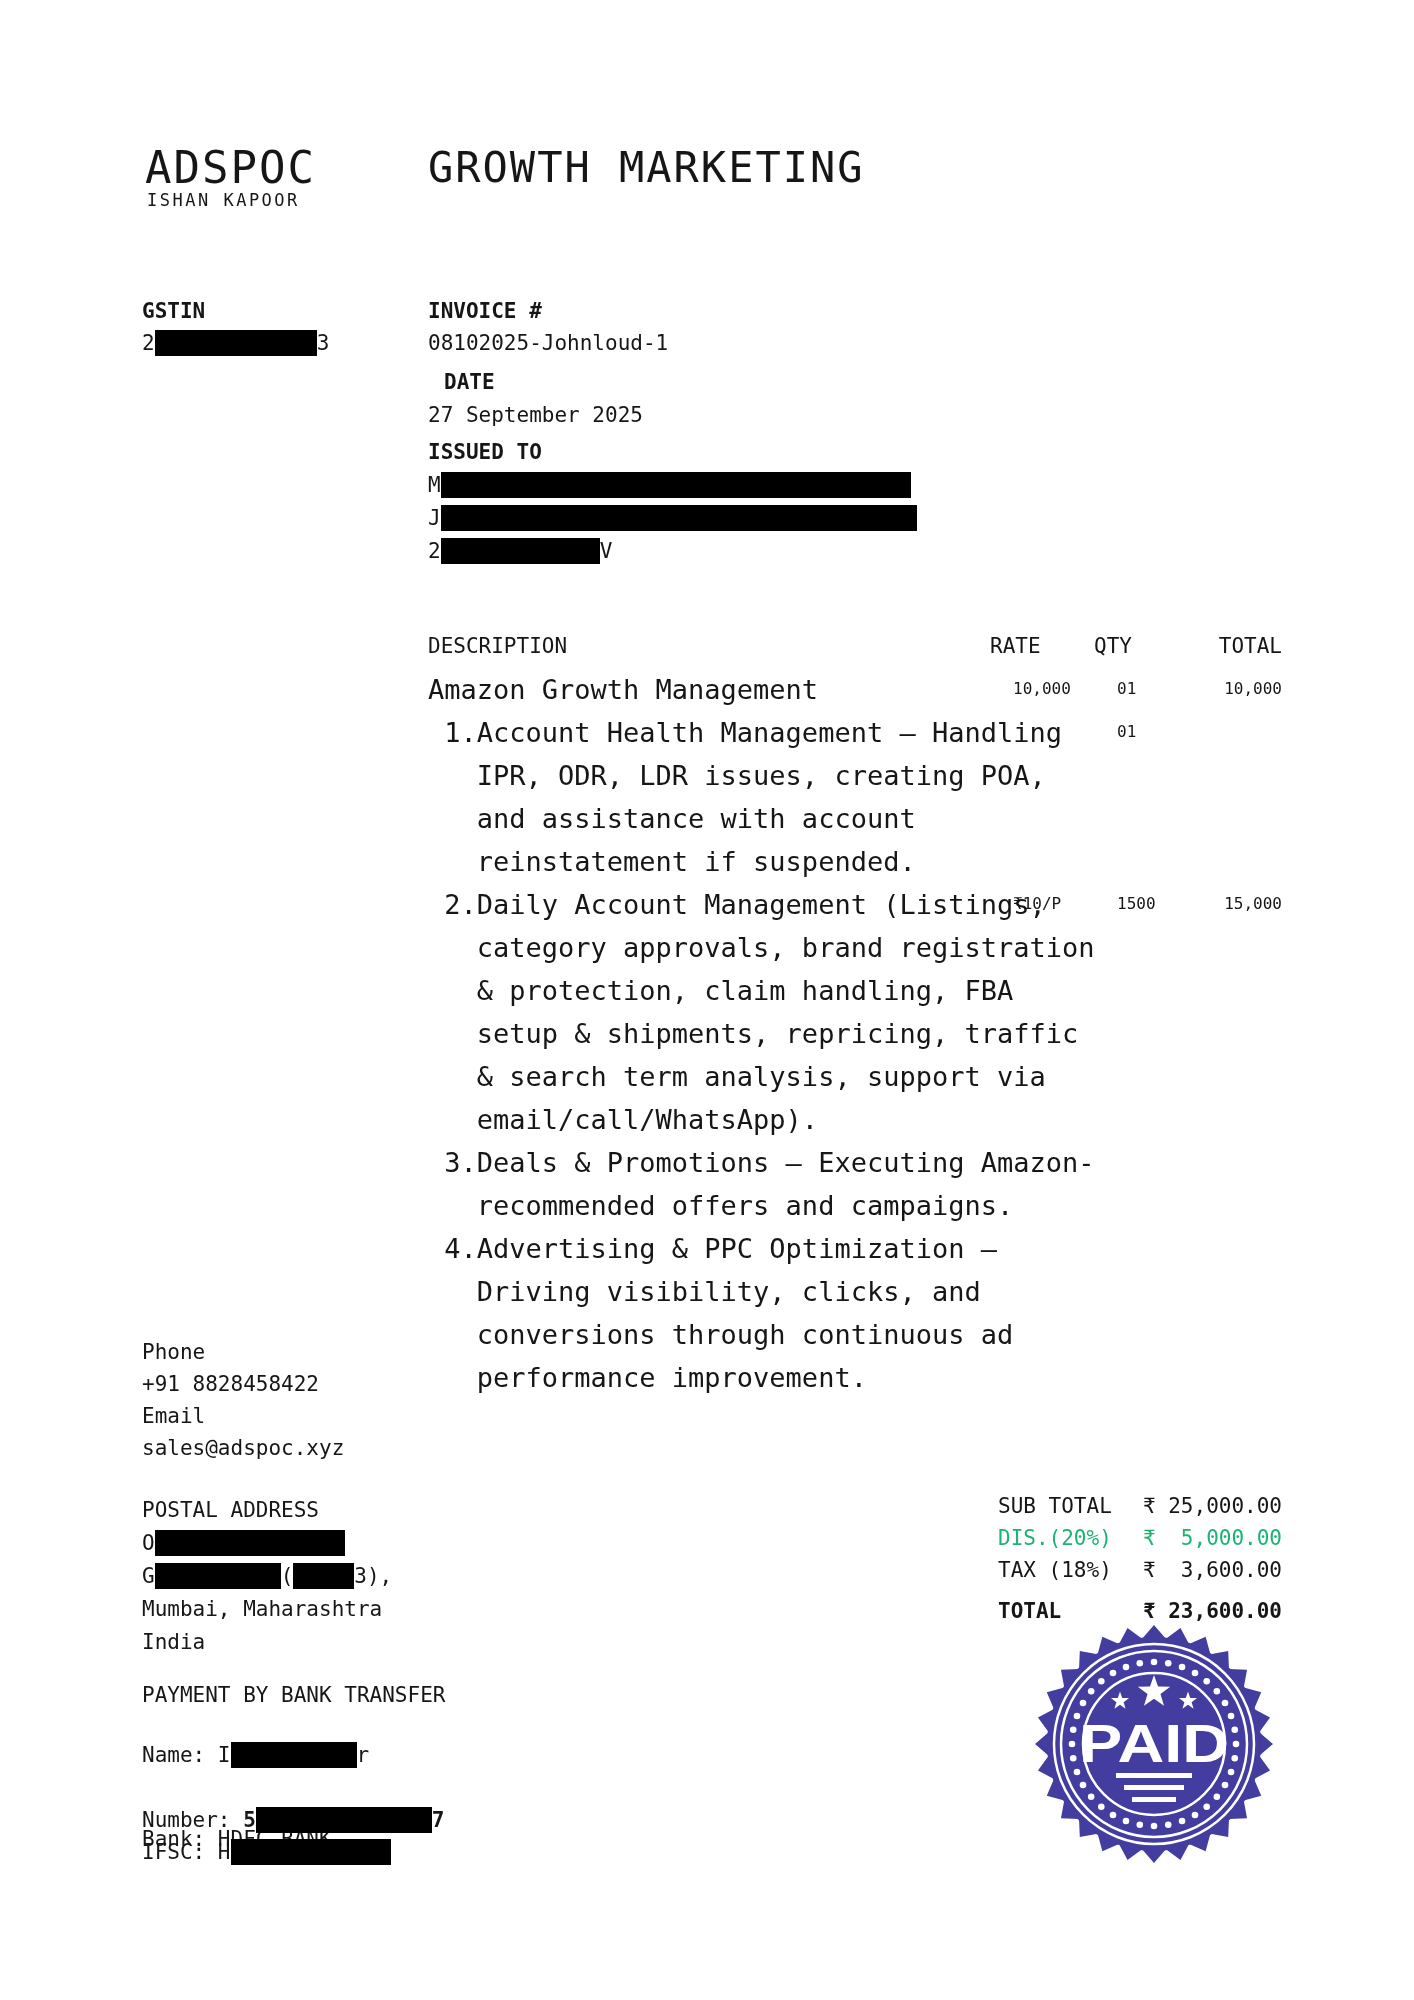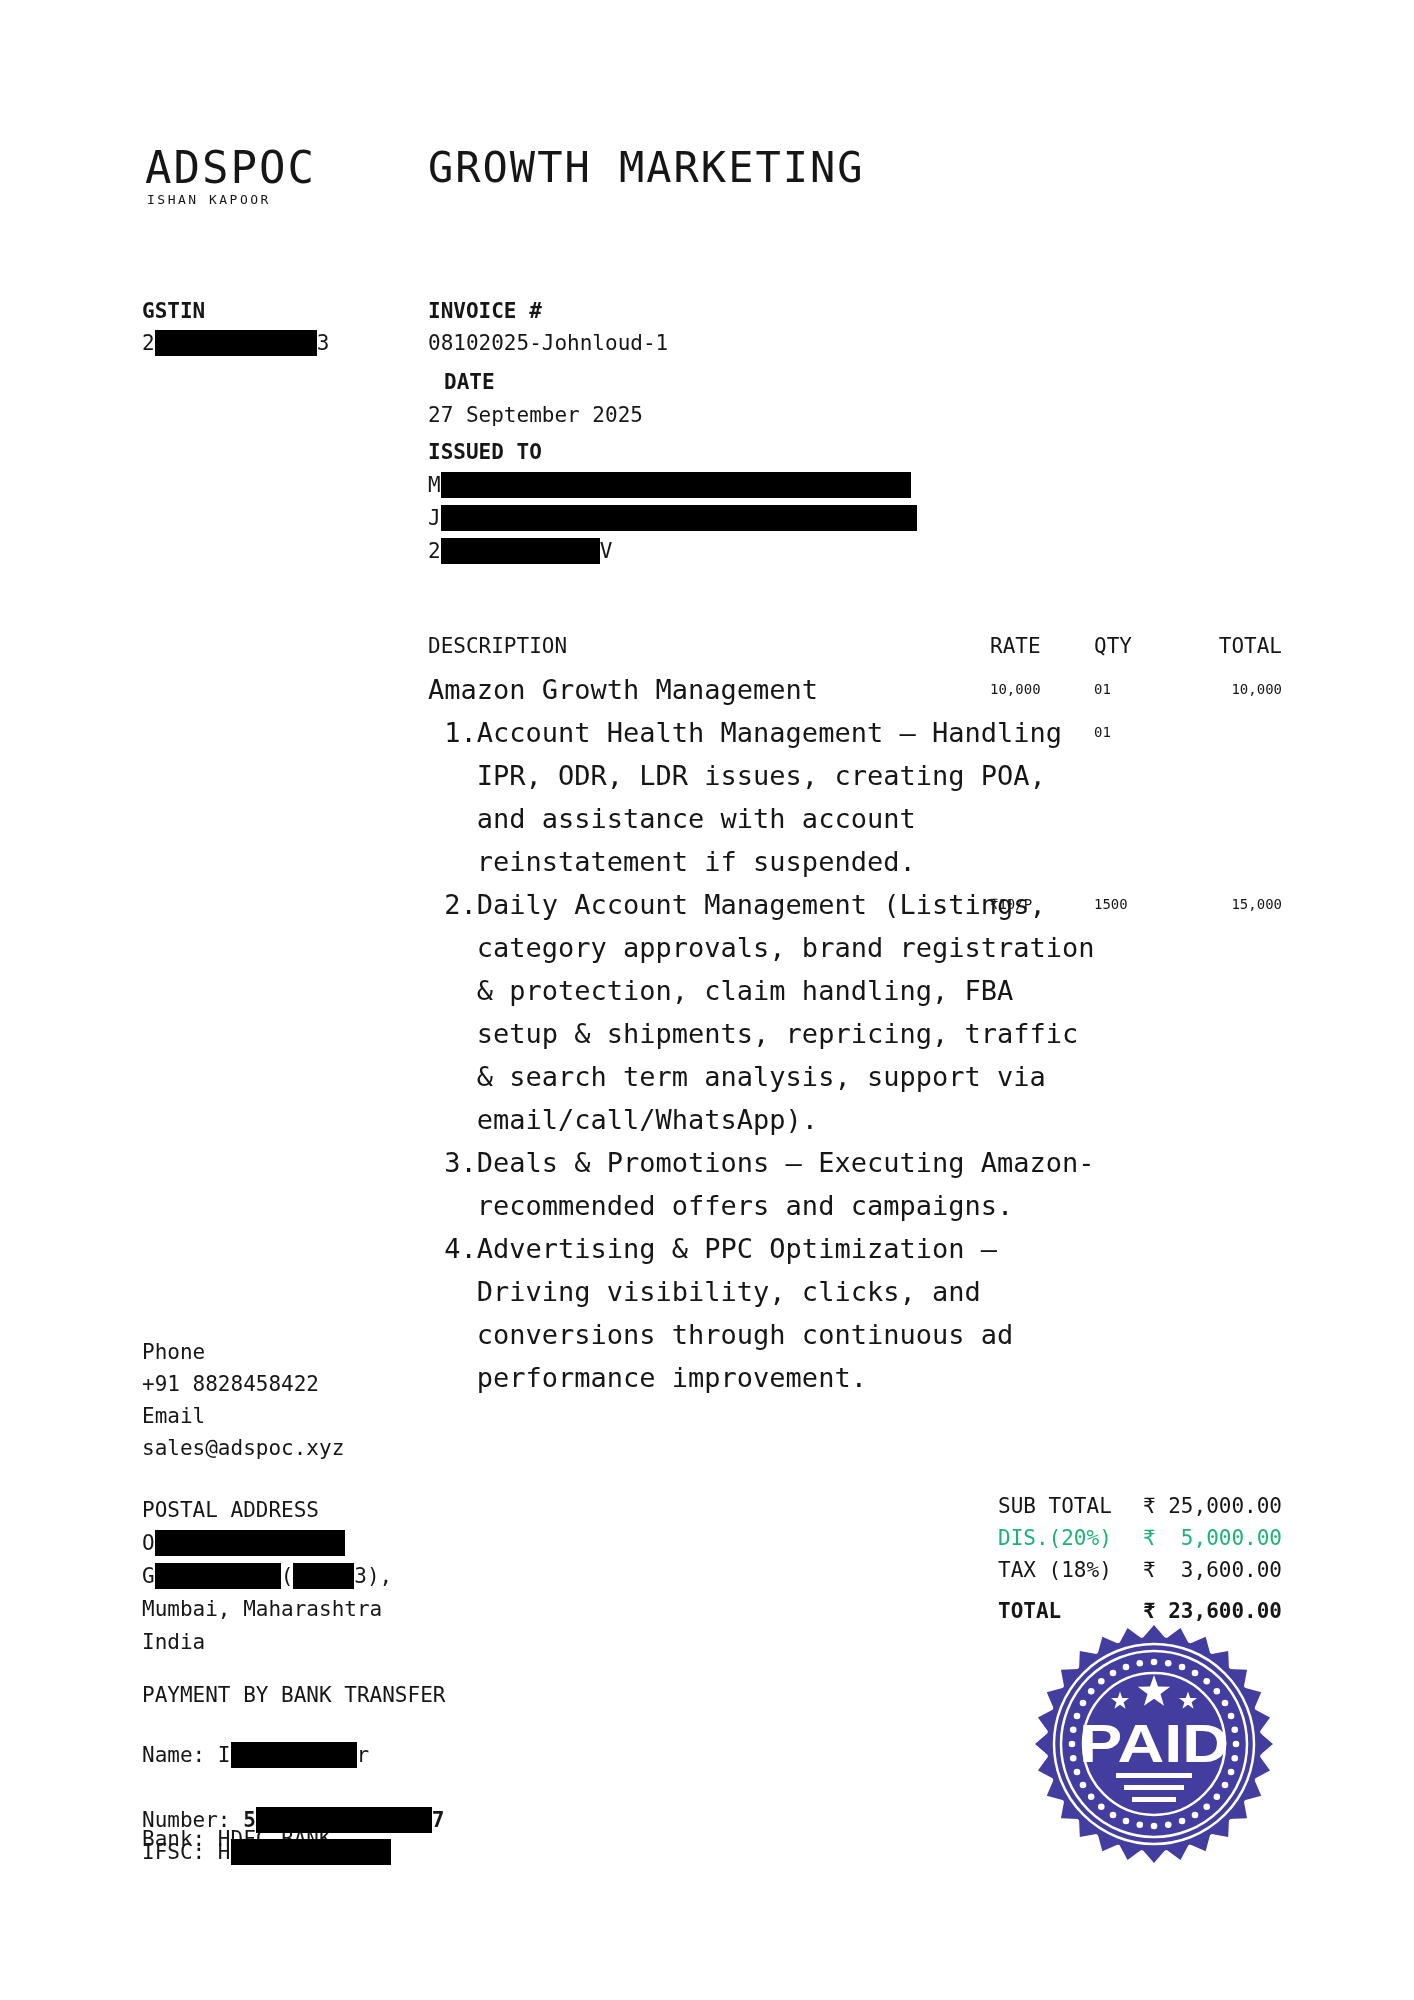--- a/index.html
+++ b/index.html
@@ -40,35 +40,36 @@
   .bar-j{width:476px}
   .bar-2{width:159px}
   .bar-o{width:190px}
   .bar-g1{width:126px}
   .bar-g2{width:61px}
   .bar-name{width:126px}
   .bar-number{width:176px}
   .bar-ifsc{width:160px}
   
   .brand-name{left:145px;top:146px;font-size:44px;line-height:44px;letter-spacing:2px;font-weight:500;white-space:pre}
-  .brand-owner{left:147px;top:191px;font-size:13px;line-height:18px;letter-spacing:2.5px;white-space:pre}
+  .brand-owner{left:147px;top:191px;font-size:17px;line-height:18px;letter-spacing:2.5px;white-space:pre}
   .doc-title{left:428px;top:146px;font-size:42px;line-height:44px;letter-spacing:2px;font-weight:500;white-space:pre}
   
   .desc-block{
     left:428px;top:668px;
     font-size:27px;
     line-height:43px;
     white-space:pre;
   }
   .cell{
     position:absolute;
-    font-size:14px;
+    font-size:16px;
     line-height:22px;
     height:22px;
     white-space:pre;
+    margin-left:23px;
   }
   .right{text-align:right}
 </style>
 </head>
 <body>
 
 <div class="abs brand-name">ADSPOC</div>
 <div class="abs brand-owner">ISHAN KAPOOR</div>
 <div class="abs doc-title">GROWTH MARKETING</div>
 

